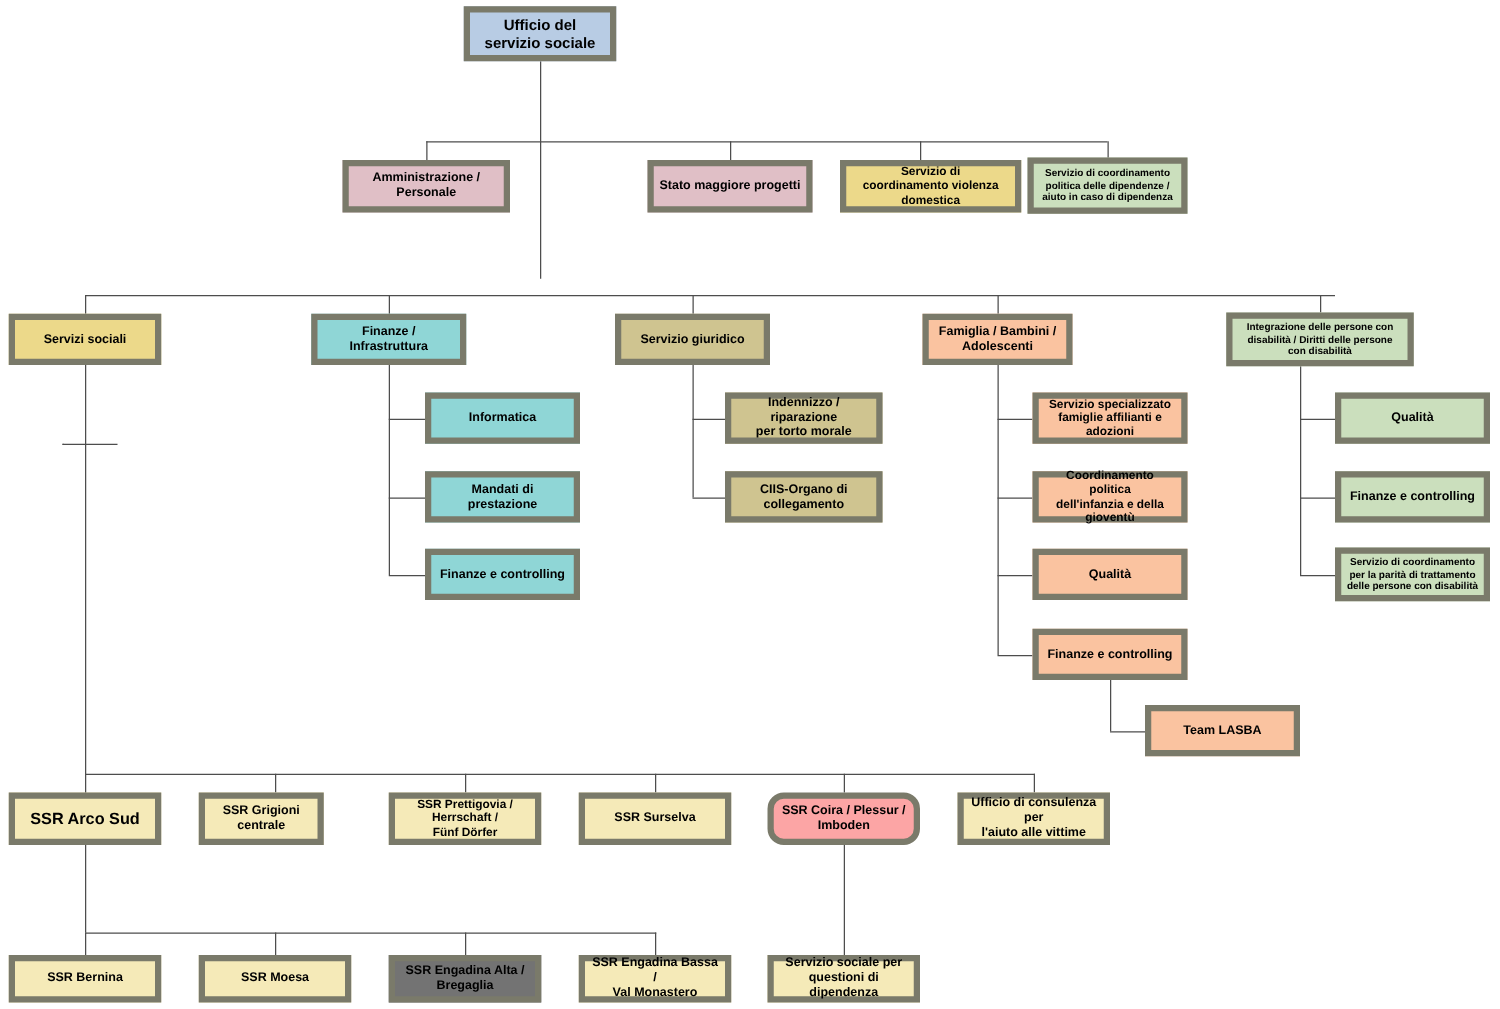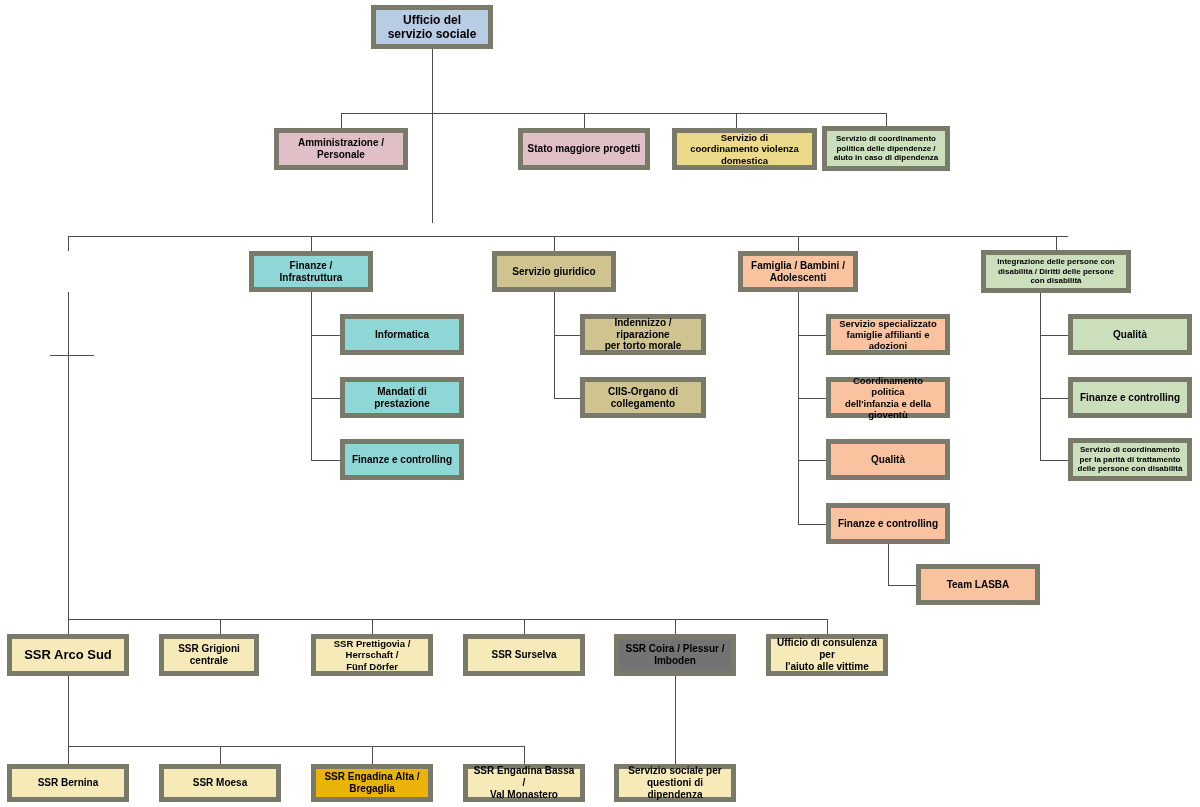--- a/index.html
+++ b/index.html
@@ -91,20 +91,21 @@
 servizio sociale</div>
     <div class="node" style="left: 274px; top: 128px; width: 134px; height: 42px; font-size: 10px; background: rgb(224, 191, 198); border-color: rgb(122, 122, 106);">Amministrazione /
 Personale</div>
     <div class="node" style="left: 518px; top: 128px; width: 132px; height: 42px; font-size: 10px; background: rgb(224, 191, 198); border-color: rgb(122, 122, 106);">Stato maggiore progetti</div>
     <div class="node" style="left: 672px; top: 128px; width: 145px; height: 42px; font-size: 9.5px; background: rgb(236, 217, 138); border-color: rgb(122, 122, 106);">Servizio di
 coordinamento violenza
 domestica</div>
     <div class="node" style="left: 822px; top: 126px; width: 128px; height: 45px; font-size: 8px; background: rgb(203, 223, 189); border-color: rgb(122, 122, 106);">Servizio di coordinamento
 politica delle dipendenze /
 aiuto in caso di dipendenza</div>
+    <div class="node" style="left: 7px; top: 251px; width: 122px; height: 41px; font-size: 10px; background: rgb(236, 217, 138); border-color: rgb(122, 122, 106);">Servizi sociali</div>
     <div class="node" style="left: 249px; top: 251px; width: 124px; height: 41px; font-size: 10px; background: rgb(143, 214, 214); border-color: rgb(122, 122, 106);">Finanze / Infrastruttura</div>
     <div class="node" style="left: 492px; top: 251px; width: 124px; height: 41px; font-size: 10px; background: rgb(207, 196, 144); border-color: rgb(122, 122, 106);">Servizio giuridico</div>
     <div class="node" style="left: 738px; top: 251px; width: 120px; height: 41px; font-size: 10px; background: rgb(250, 195, 160); border-color: rgb(122, 122, 106);">Famiglia / Bambini /
 Adolescenti</div>
     <div class="node" style="left: 981px; top: 250px; width: 150px; height: 43px; font-size: 8px; background: rgb(203, 223, 189); border-color: rgb(122, 122, 106);">Integrazione  delle persone con
 disabilità  / Diritti delle persone
 con disabilità</div>
     <div class="node" style="left: 340px; top: 314px; width: 124px; height: 41px; font-size: 10px; background: rgb(143, 214, 214); border-color: rgb(122, 122, 106);">Informatica</div>
     <div class="node" style="left: 340px; top: 377px; width: 124px; height: 41px; font-size: 10px; background: rgb(143, 214, 214); border-color: rgb(122, 122, 106);">Mandati di prestazione</div>
     <div class="node" style="left: 340px; top: 439px; width: 124px; height: 41px; font-size: 10px; background: rgb(143, 214, 214); border-color: rgb(122, 122, 106);">Finanze e controlling</div>
@@ -125,25 +126,25 @@
     <div class="node" style="left: 1068px; top: 377px; width: 124px; height: 41px; font-size: 10px; background: rgb(203, 223, 189); border-color: rgb(122, 122, 106);">Finanze e controlling</div>
     <div class="node" style="left: 1068px; top: 438px; width: 124px; height: 43px; font-size: 8px; background: rgb(203, 223, 189); border-color: rgb(122, 122, 106);">Servizio di coordinamento
 per la parità di trattamento
 delle persone con disabilità</div>
     <div class="node" style="left: 7px; top: 634px; width: 122px; height: 42px; font-size: 13px; background: rgb(245, 234, 184); border-color: rgb(122, 122, 106);">SSR Arco Sud</div>
     <div class="node" style="left: 159px; top: 634px; width: 100px; height: 42px; font-size: 10px; background: rgb(245, 234, 184); border-color: rgb(122, 122, 106);">SSR Grigioni centrale</div>
     <div class="node" style="left: 311px; top: 634px; width: 122px; height: 42px; font-size: 9.5px; background: rgb(245, 234, 184); border-color: rgb(122, 122, 106);">SSR Prettigovia /
 Herrschaft /
 Fünf Dörfer</div>
     <div class="node" style="left: 463px; top: 634px; width: 122px; height: 42px; font-size: 10px; background: rgb(245, 234, 184); border-color: rgb(122, 122, 106);">SSR Surselva</div>
-    <div class="node" style="left: 614px; top: 634px; width: 122px; height: 42px; font-size: 10px; background: #737373; border-color: rgb(122, 122, 106);">SSR Coira / Plessur /
+    <div class="node" style="left: 614px; top: 634px; width: 122px; height: 42px; font-size: 10px; background: #fca5a5; border-color: rgb(122, 122, 106); border-radius: 13px;">SSR Coira / Plessur /
 Imboden</div>
     <div class="node" style="left: 766px; top: 634px; width: 122px; height: 42px; font-size: 10px; background: rgb(245, 234, 184); border-color: rgb(122, 122, 106);">Ufficio di consulenza per
 l'aiuto alle vittime</div>
     <div class="node" style="left: 7px; top: 764px; width: 122px; height: 38px; font-size: 10px; background: rgb(245, 234, 184); border-color: rgb(122, 122, 106);">SSR Bernina</div>
     <div class="node" style="left: 159px; top: 764px; width: 122px; height: 38px; font-size: 10px; background: rgb(245, 234, 184); border-color: rgb(122, 122, 106);">SSR Moesa</div>
-    <div class="node" style="left: 311px; top: 764px; width: 122px; height: 38px; font-size: 10px; background: #eab308; border-color: rgb(122, 122, 106);">SSR Engadina Alta /
+    <div class="node" style="left: 311px; top: 764px; width: 122px; height: 38px; font-size: 10px; background: #737373; border-color: rgb(122, 122, 106);">SSR Engadina Alta /
 Bregaglia</div>
     <div class="node" style="left: 463px; top: 764px; width: 122px; height: 38px; font-size: 10px; background: rgb(245, 234, 184); border-color: rgb(122, 122, 106);">SSR Engadina Bassa /
 Val Monastero</div>
     <div class="node" style="left: 614px; top: 764px; width: 122px; height: 38px; font-size: 10px; background: rgb(245, 234, 184); border-color: rgb(122, 122, 106);">Servizio sociale per
 questioni di dipendenza</div>
   </div>
 
 </body></html>

